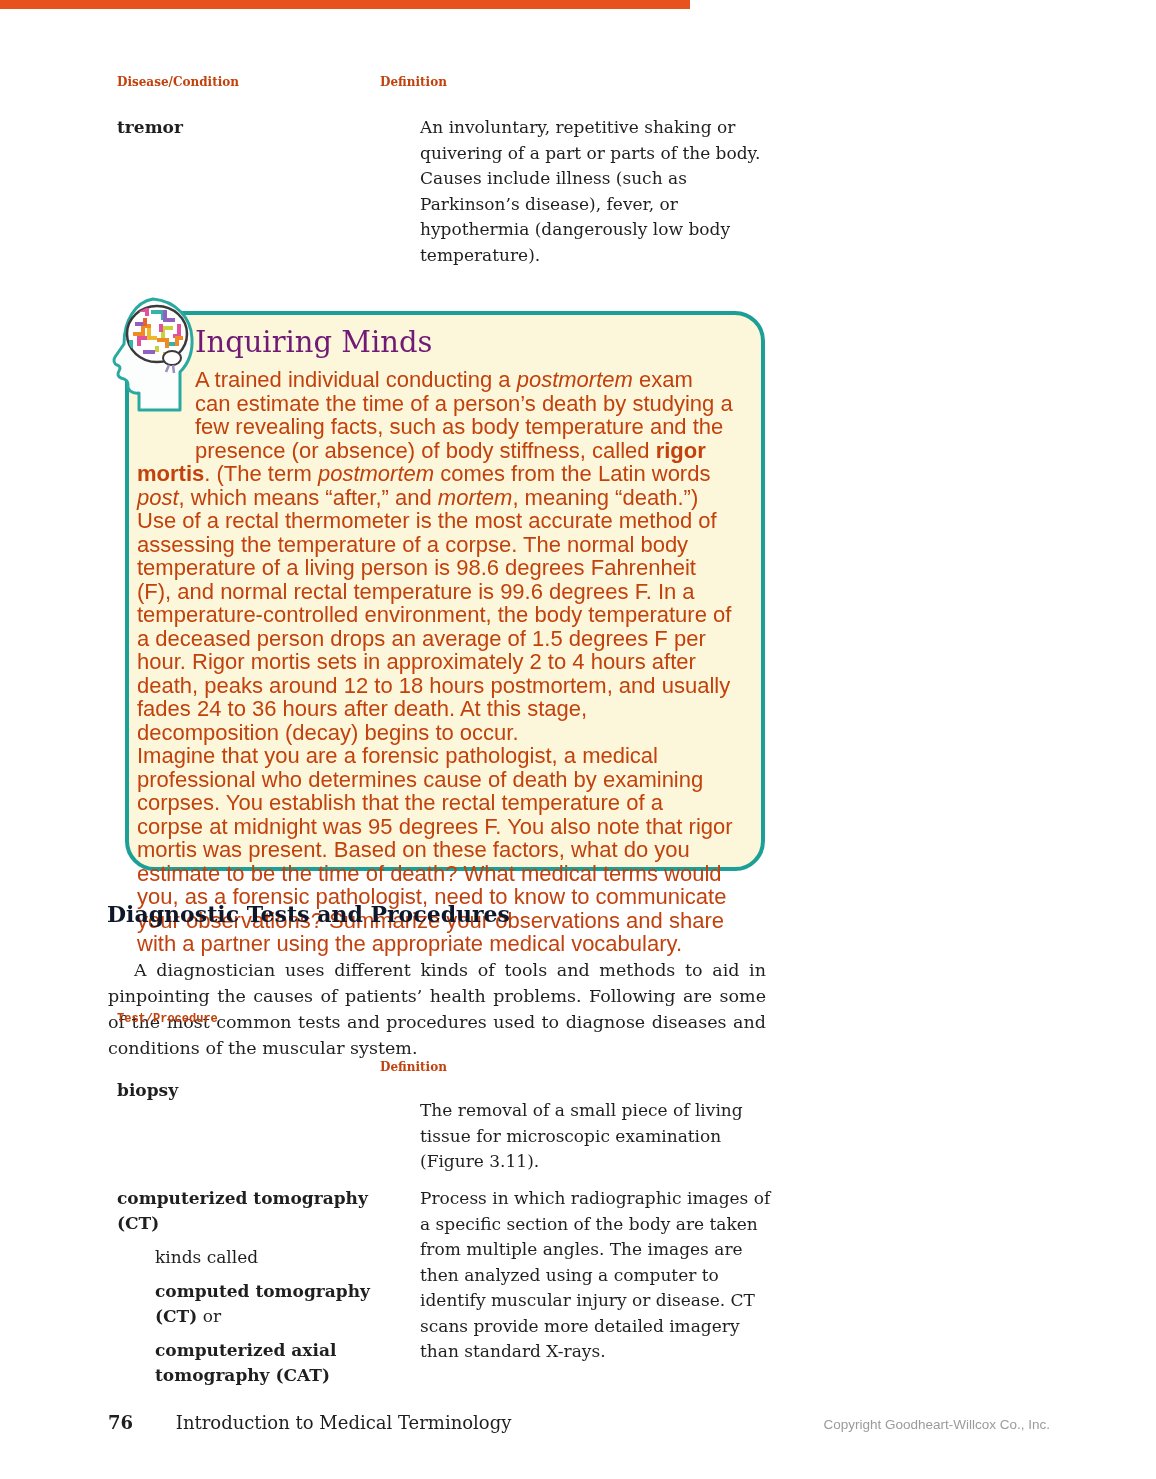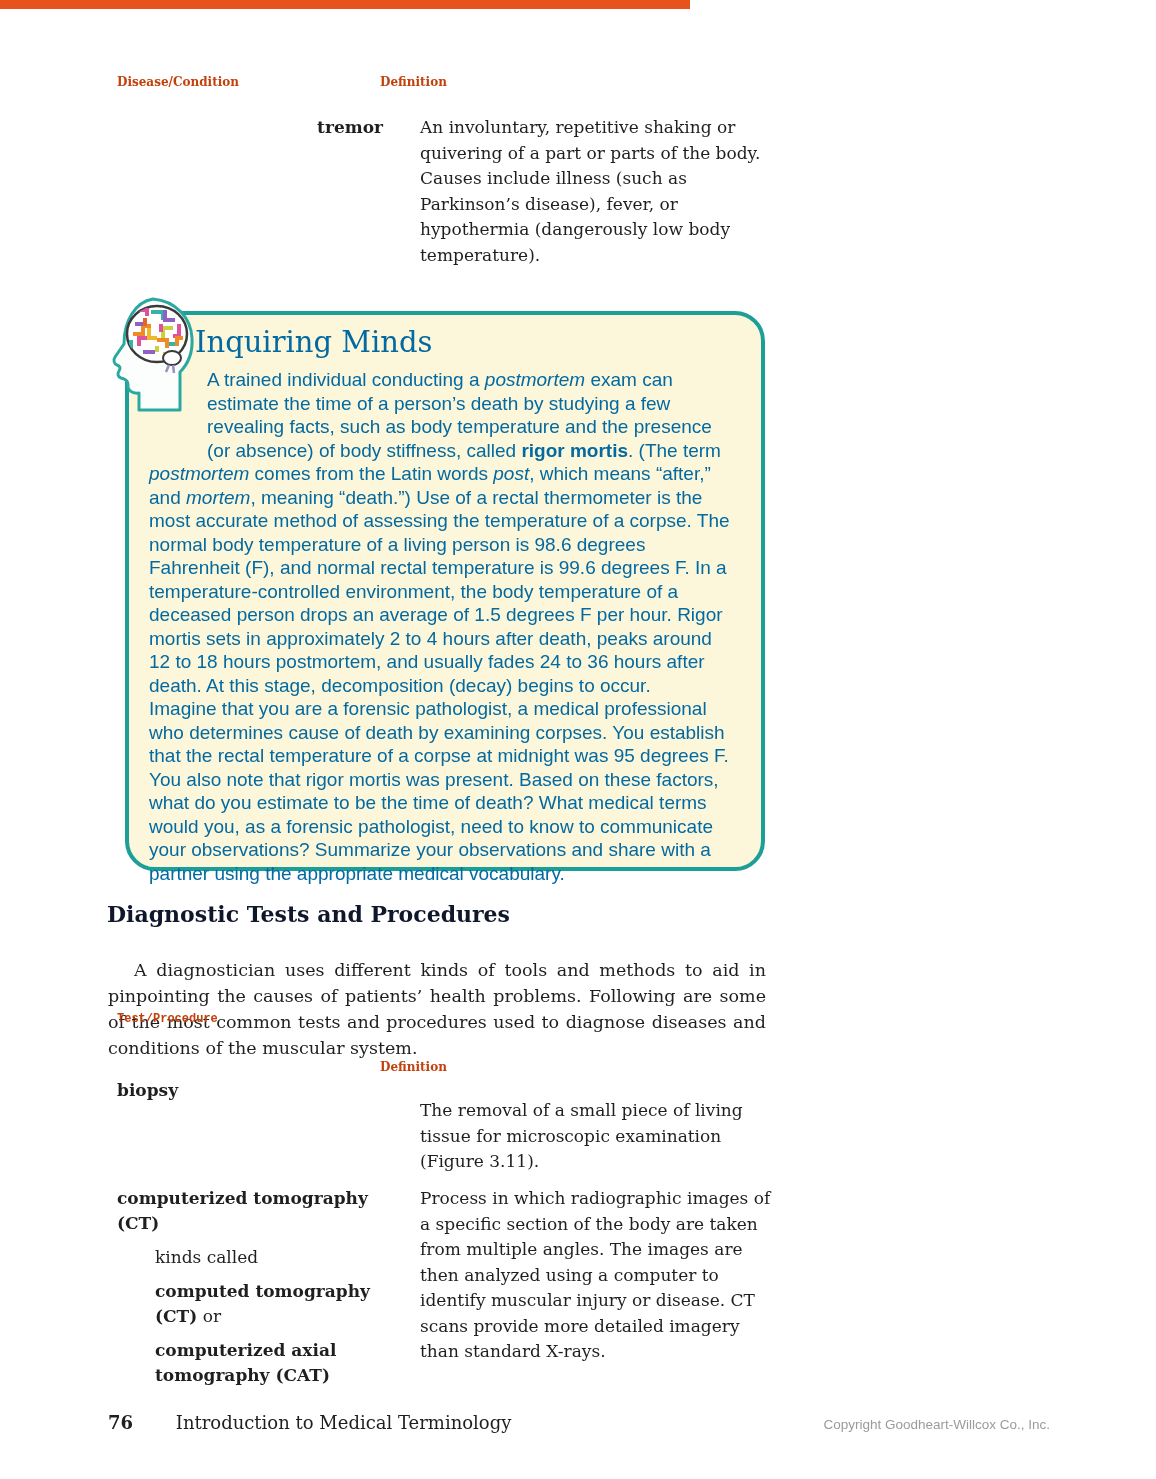--- a/index.html
+++ b/index.html
@@ -7,24 +7,24 @@
         font-family:"DejaVu Serif",serif;color:#1f1f1f;}
   .topbar{position:absolute;left:0;top:0;width:690px;height:9px;background:#e8531d;}
 
   .colhead{position:absolute;font-size:12px;font-weight:bold;color:#c2410c;}
   .term{position:absolute;left:117px;width:266px;font-size:17px;line-height:25px;font-weight:bold;}
   .def{position:absolute;left:380px;width:348px;font-size:17px;line-height:25.5px;margin-left:40px;}
 
   
   .imbox{position:absolute;left:125px;top:311px;width:640px;height:560px;box-sizing:border-box;
          background:#fcf7da;border:4px solid #1b9f96;border-radius:30px;}
-  .imtitle{margin:10px 0 9px 66px;font-size:29px;line-height:34px;color:#0369a1;
+  .imtitle{margin:10px 0 9px 66px;font-size:29px;line-height:34px;color:#701a75;
            font-family:"DejaVu Serif",serif;font-weight:normal;}
-  .imbody{padding:0 28px 0 20px;font-family:"Liberation Sans",sans-serif;
-          font-size:19px;line-height:23.5px;color:#0369a1;}
+  .imbody{padding:0 28px 0 8px;font-family:"Liberation Sans",sans-serif;
+          font-size:22px;line-height:23.5px;color:#c2410c;}
   .spacer{float:left;width:58px;height:72px;}
   .impara2{}
   .headicon{position:absolute;left:99px;top:294px;width:102px;height:118px;z-index:2;}
 
   .h1{position:absolute;left:107px;top:901px;font-size:22px;font-weight:bold;color:#0f172a;}
   .intro{position:absolute;left:108px;top:957px;width:658px;font-size:17.5px;line-height:26px;
          text-align:justify;text-indent:26px;}
 
   .b{font-weight:bold;}
   .i{font-style:italic;}
@@ -40,21 +40,21 @@
 </head>
 <body>
 
 <div class="page">
 
   <div class="topbar"></div>
 
   <div class="colhead" style="left:117px;top:75px;">Disease/Condition</div>
   <div class="colhead" style="left:380px;top:75px;">Definition</div>
 
-  <div class="term" style="top:115px;text-align:right;">tremor</div>
+  <div class="term" style="top:115px;">tremor</div>
   <div class="def" style="top:115px;">An involuntary, repetitive shaking or quivering of a part or parts of the body. Causes include illness (such as Parkinson’s disease), fever, or hypothermia (dangerously low body temperature).</div>
 
   <div class="imbox">
     <div class="imtitle">Inquiring Minds</div>
     <div class="imbody">
       <div>
         <span class="spacer"></span>
         <span><span>A trained individual conducting a </span><span class="i">postmortem</span><span> exam can estimate the time of a person’s death by studying a few revealing facts, such as body temperature and the presence (or absence) of body stiffness, called </span><span class="b">rigor mortis</span><span>. (The term </span><span class="i">postmortem</span><span> comes from the Latin words </span><span class="i">post</span><span>, which means “after,” and </span><span class="i">mortem</span><span>, meaning “death.”) Use of a rectal thermometer is the most accurate method of assessing the temperature of a corpse. The normal body temperature of a living person is 98.6 degrees Fahrenheit (F), and normal rectal temperature is 99.6 degrees F. In a temperature-controlled environment, the body temperature of a deceased person drops an average of 1.5 degrees F per hour. Rigor mortis sets in approximately 2 to 4 hours after death, peaks around 12 to 18 hours postmortem, and usually fades 24 to 36 hours after death. At this stage, decomposition (decay) begins to occur.</span></span>
       </div>
       <div class="impara2">Imagine that you are a forensic pathologist, a medical professional who determines cause of death by examining corpses. You establish that the rectal temperature of a corpse at midnight was 95 degrees F. You also note that rigor mortis was present. Based on these factors, what do you estimate to be the time of death? What medical terms would you, as a forensic pathologist, need to know to communicate your observations? Summarize your observations and share with a partner using the appropriate medical vocabulary.</div>

